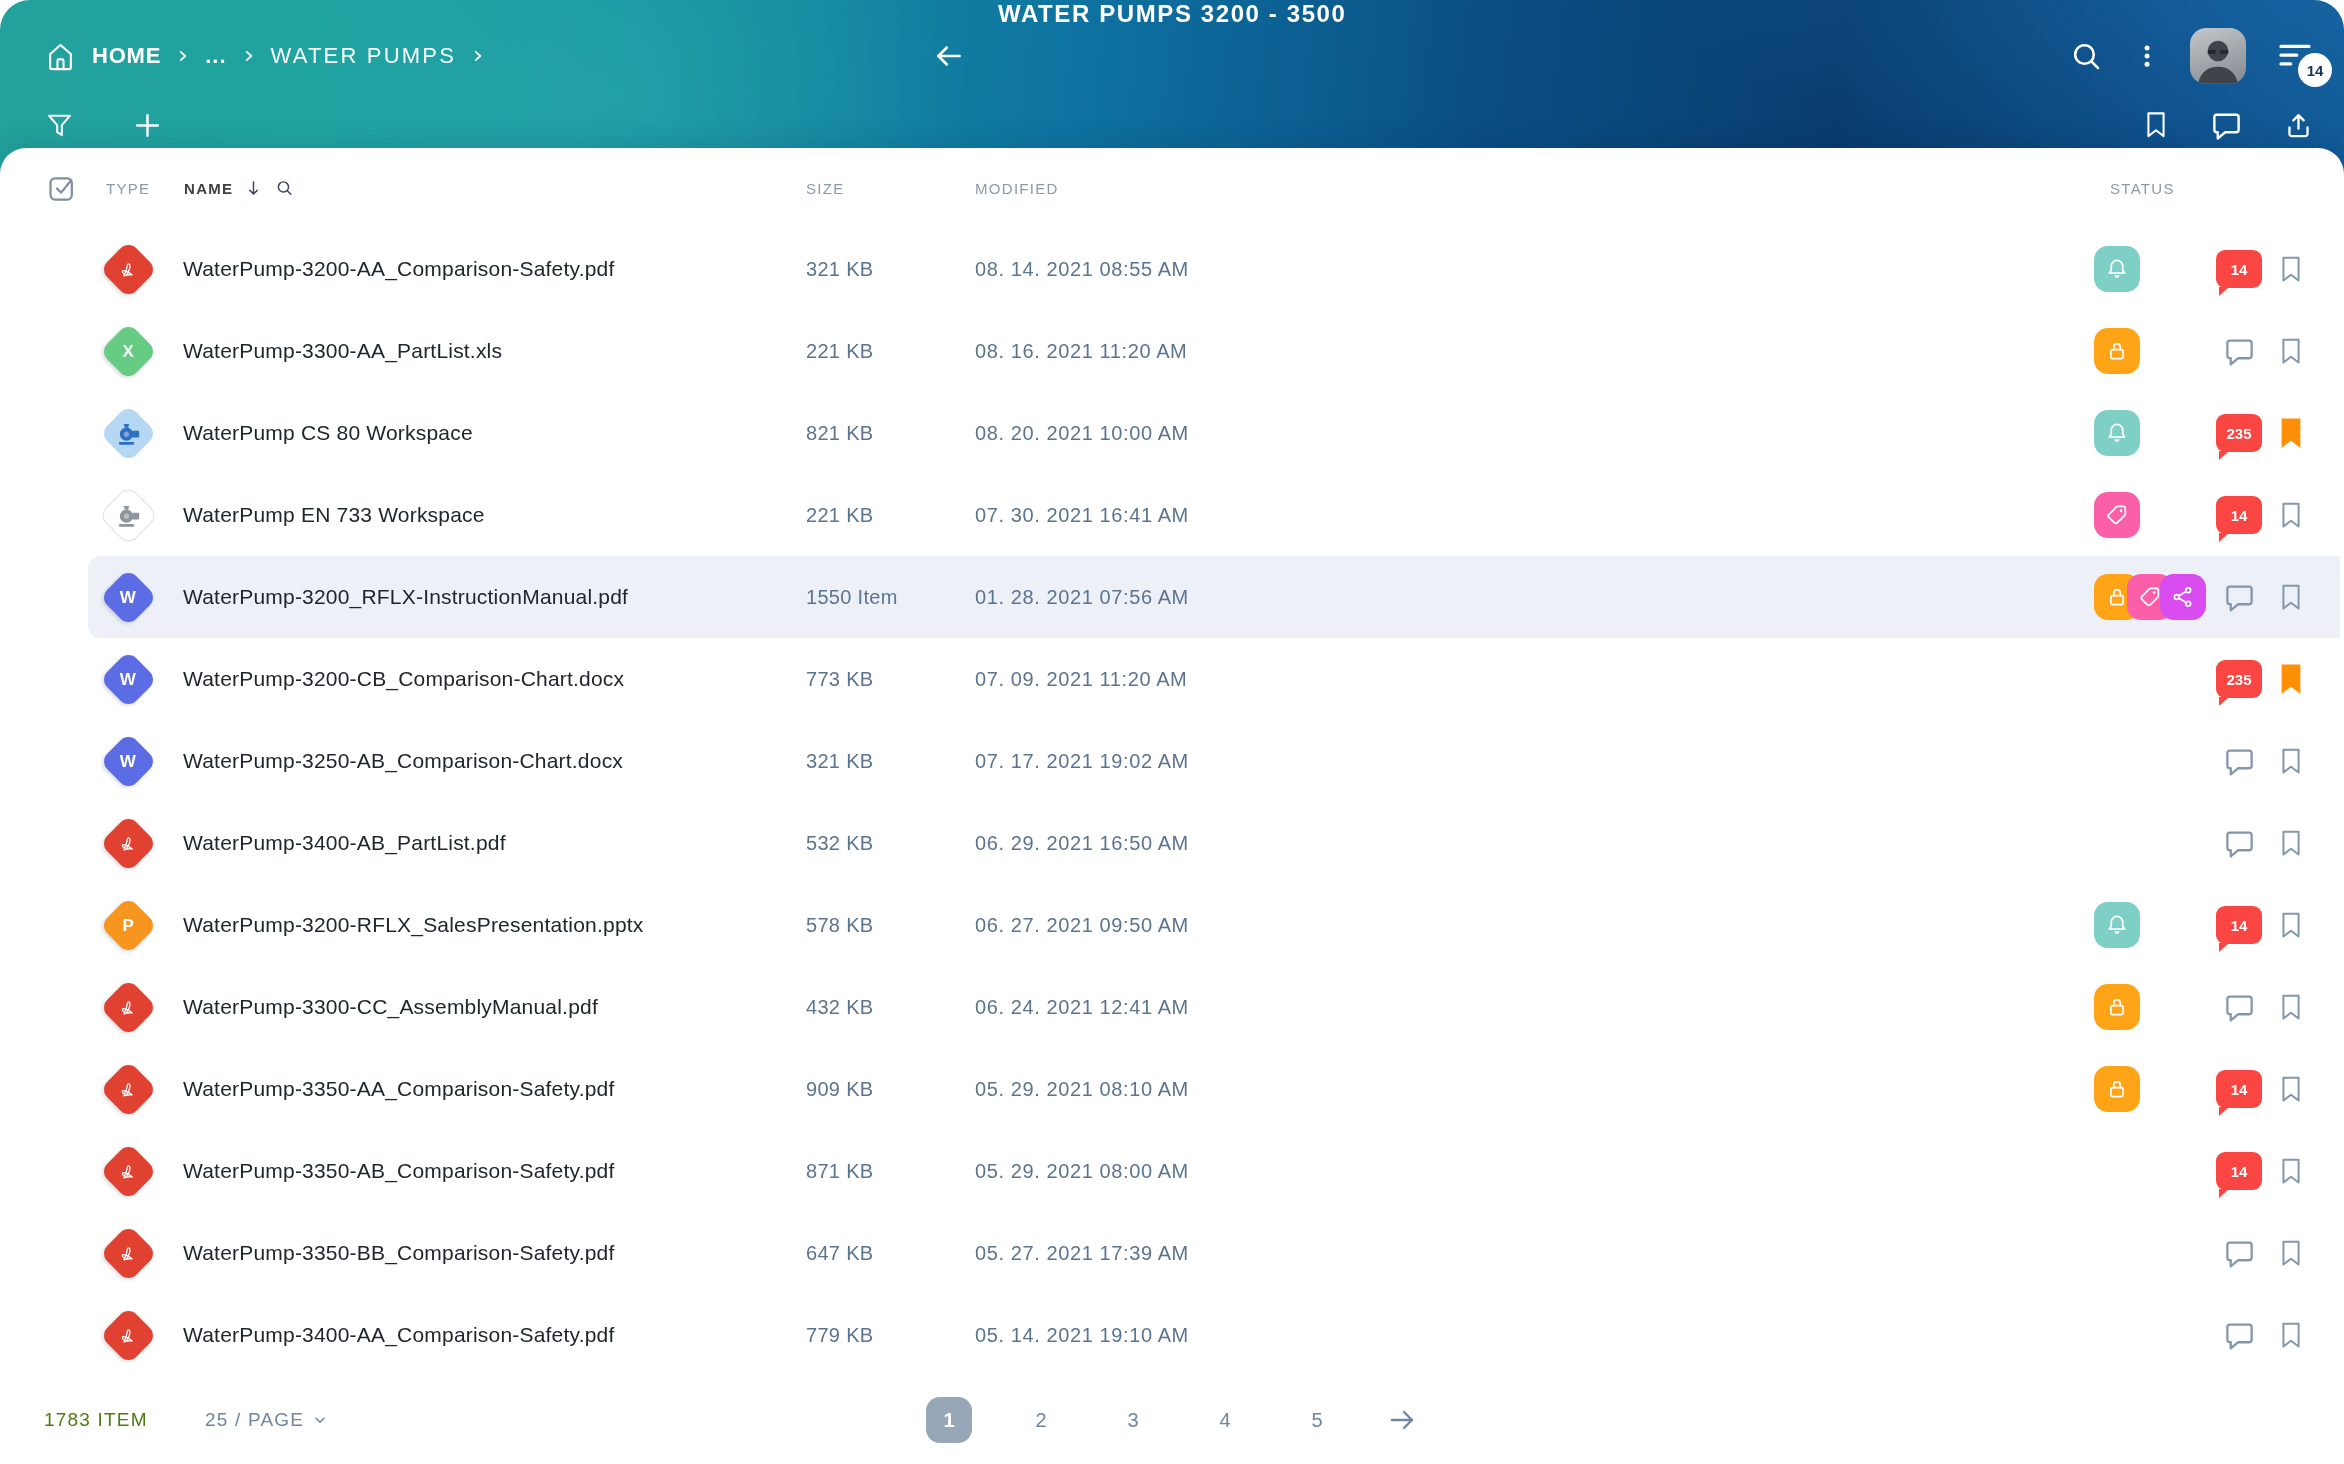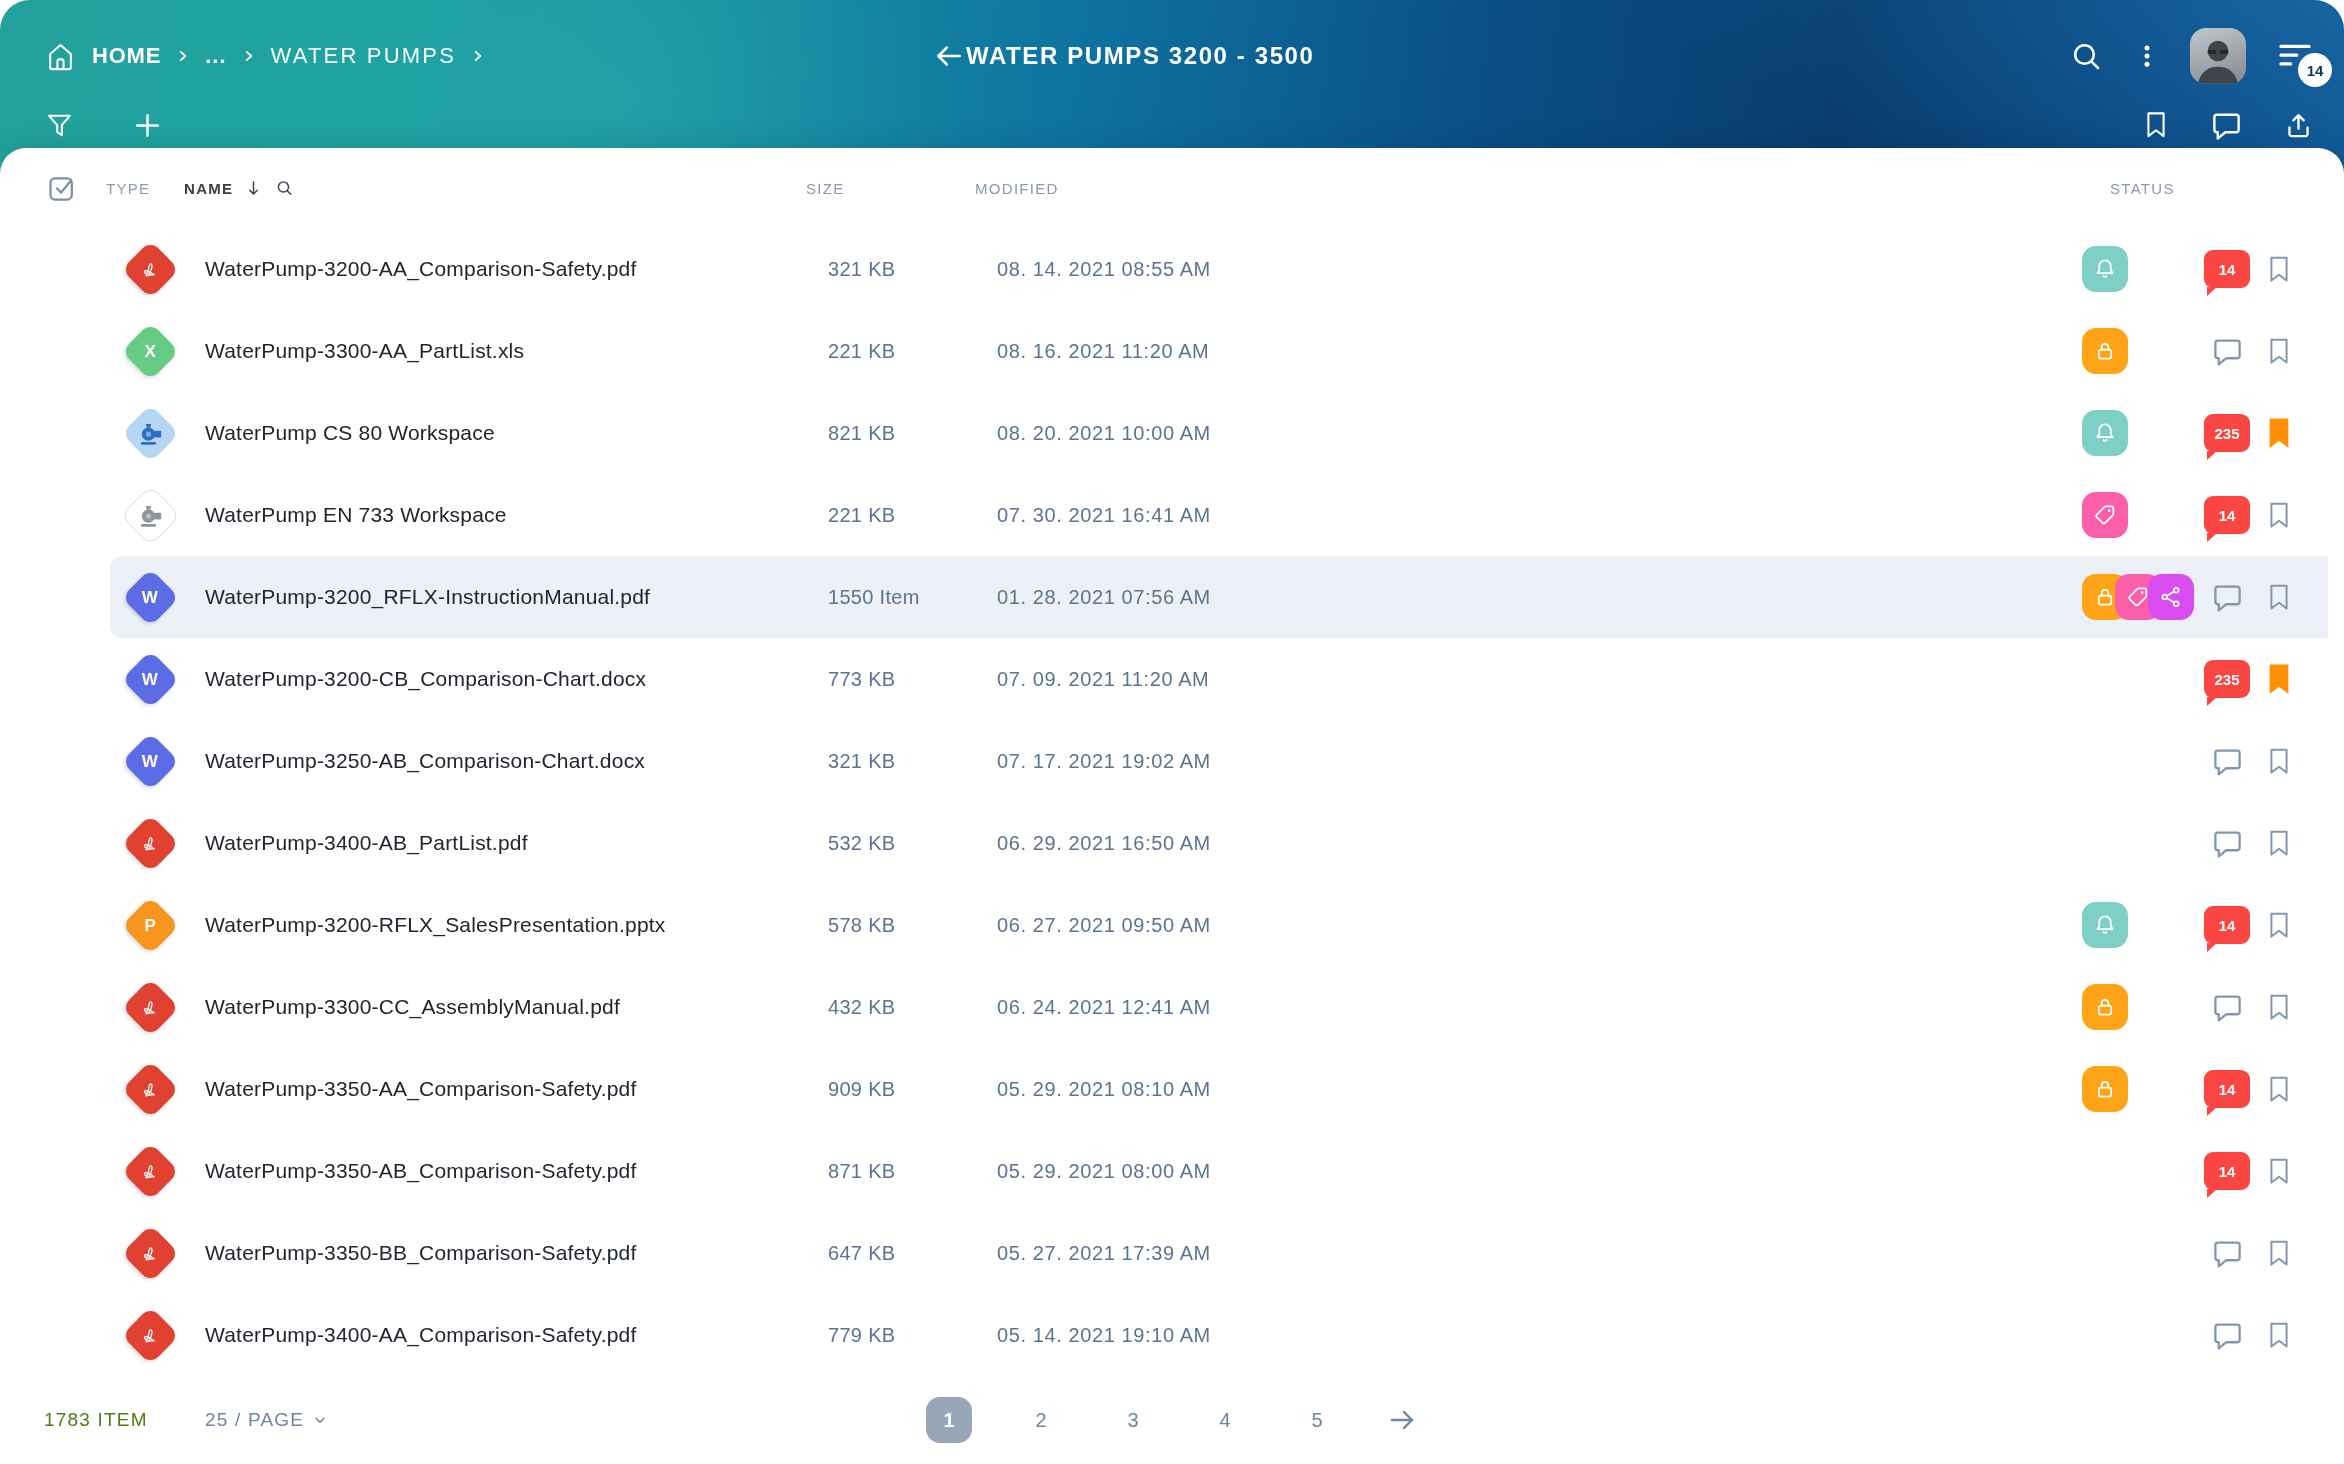--- a/index.html
+++ b/index.html
@@ -11,21 +11,21 @@
     background:
       radial-gradient(55% 130% at 78% 135%, rgba(4,28,58,.50), transparent 62%),
       radial-gradient(42% 110% at 100% -10%, rgba(32,124,188,.38), transparent 72%),
       radial-gradient(22% 160% at 26% 40%, rgba(70,195,185,.25), transparent 70%),
       linear-gradient(97deg,#23a19c 0%,#1fa3a0 13%,#1591a0 29%,#0e72a0 46%,#0a4e85 63%,#093d6e 78%,#0e4f8a 92%,#115a96 100%);}
   .hrow1{position:absolute;left:0;top:0;right:0;height:112px;}
   .crumbs{position:absolute;left:44px;top:0;height:112px;display:flex;align-items:center;gap:15px;color:#fff;}
   .crumb-home{font-size:22px;font-weight:700;letter-spacing:.8px;}
   .crumb-dots{font-size:22px;font-weight:700;letter-spacing:1px;}
   .crumb-sect{font-size:22px;font-weight:400;letter-spacing:2.2px;opacity:.97;}
-  .titlebar{position:absolute;left:932px;top:0;height:112px;display:flex;align-items:center;color:#fff;}
+  .titlebar{position:absolute;left:932px;top:0;height:112px;display:flex;gap:32px;color:#fff;}
   .page-title{font-size:24px;font-weight:600;letter-spacing:1.6px;}
   .acts1{position:absolute;right:28px;top:0;height:112px;display:flex;align-items:center;gap:28px;}
   .avatar{width:56px;height:56px;border-radius:16px;overflow:hidden;background:linear-gradient(160deg,#c3c8cc,#82888e);display:flex;align-items:flex-end;justify-content:center;}
   .fwrap{position:relative;}
   .fbadge{position:absolute;right:-16px;bottom:-10px;width:34px;height:34px;border-radius:50%;background:#fff;color:#10365f;font-size:15px;font-weight:700;display:flex;align-items:center;justify-content:center;}
   .toolbar{position:absolute;left:44px;right:30px;top:98px;height:54px;display:flex;align-items:center;}
   .tb-left{display:flex;align-items:center;gap:56px;}
   .tb-right{margin-left:auto;display:flex;align-items:center;gap:40px;}
   .hicon{display:flex;align-items:center;justify-content:center;}
 
@@ -33,21 +33,21 @@
   .card{position:absolute;left:0;right:0;top:148px;bottom:0;background:#fff;border-radius:26px 26px 0 0;box-shadow:0 -8px 22px rgba(10,40,70,.10);}
   .thead{position:relative;height:80px;}
   .th{position:absolute;top:50%;transform:translateY(-50%);font-size:15px;letter-spacing:1.3px;color:#8a99ad;font-weight:400;white-space:nowrap;}
   .th-check{left:46px;}
   .th-type{left:106px;}
   .th-name{left:184px;color:#404040;font-weight:700;display:flex;align-items:center;gap:10px;}
   .th-size{left:806px;}
   .th-mod{left:975px;}
   .th-status{left:2098px;margin-left:12px;}
 
-  .rows{position:absolute;top:80px;left:0;right:16px;margin-left:22px;}
+  .rows{position:absolute;top:80px;left:0;right:4px;}
   .row{height:82px;margin-left:88px;display:flex;align-items:center;}
   .row.hl{background:#edf1f7;border-radius:12px 0 0 12px;}
   .cell-type{width:95px;display:flex;align-items:center;padding-left:11px;box-sizing:border-box;}
   .fdbox{width:58px;height:58px;display:flex;align-items:center;justify-content:center;}
   .fd{width:41px;height:41px;border-radius:11px;transform:rotate(45deg);display:flex;align-items:center;justify-content:center;box-shadow:0 2px 4px rgba(20,40,70,.18);}
   .fd>*{transform:rotate(-45deg);}
   .d-letter{color:#fff;font-size:17px;font-weight:700;}
   .d-pdf{background:#e04130;}
   .d-xls{background:#66cc83;}
   .d-word{background:#5b6ce4;}

